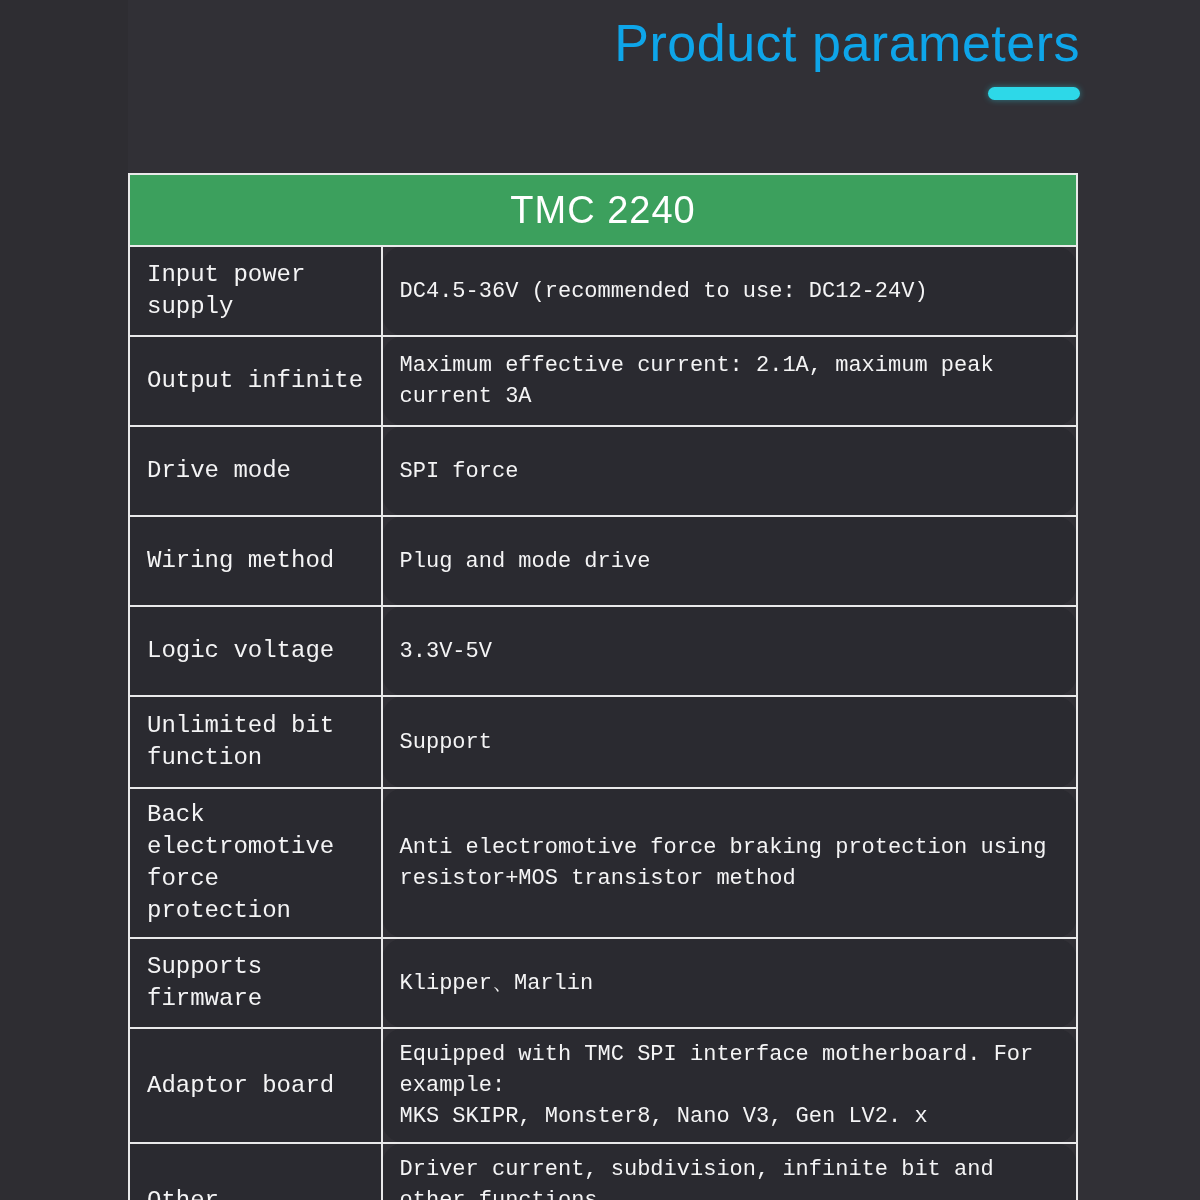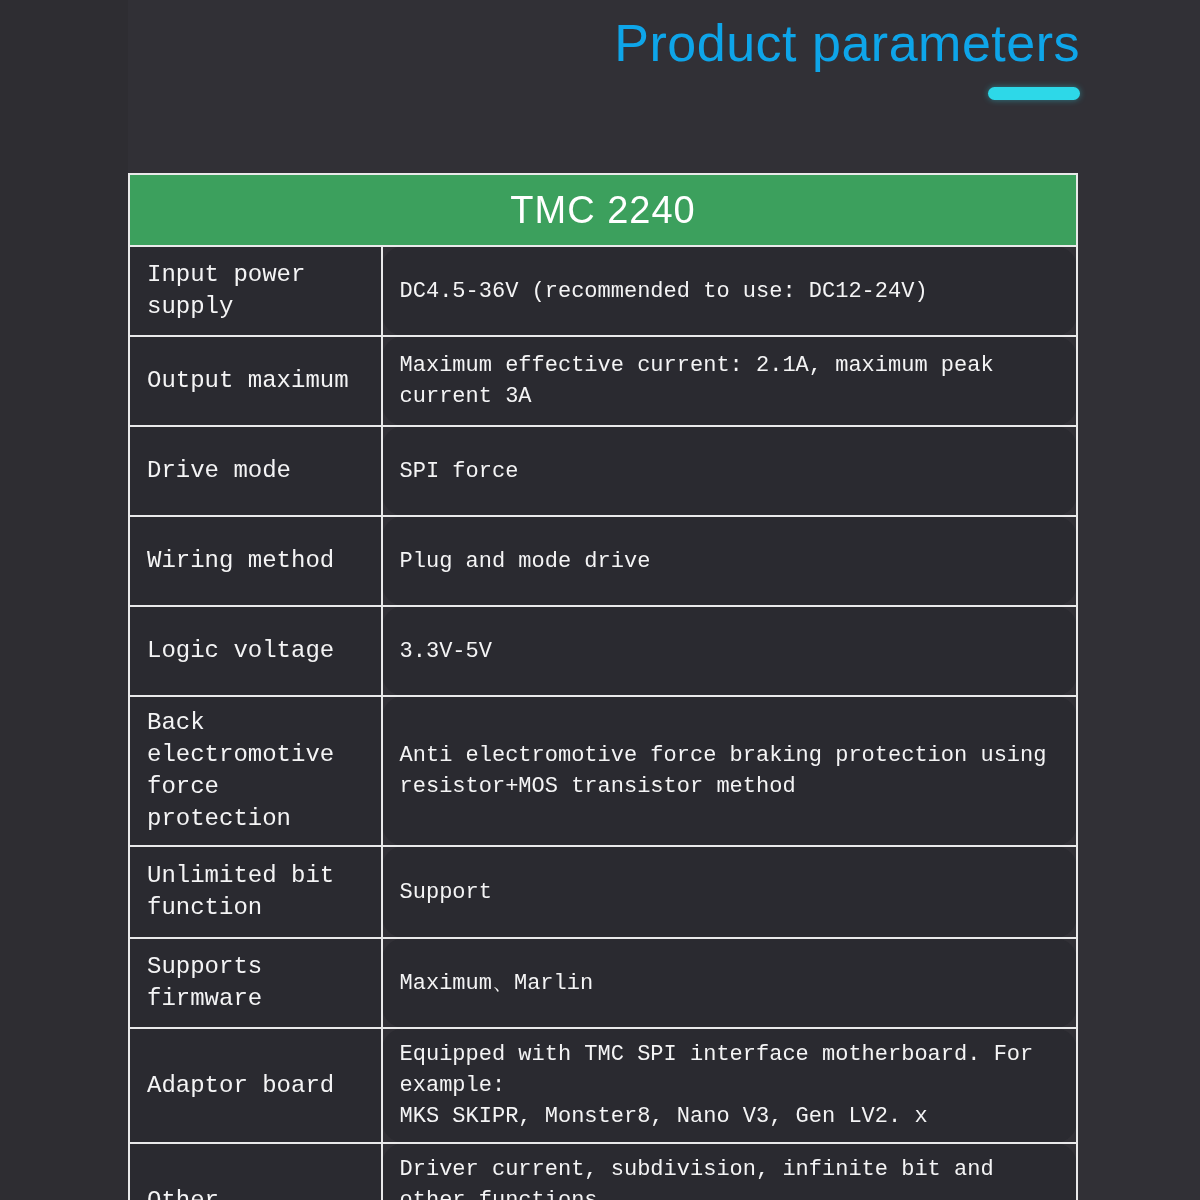--- a/index.html
+++ b/index.html
@@ -132,49 +132,49 @@
       <tr class="table-head">
         <th colspan="2">TMC 2240</th>
       </tr>
     </thead>
     <tbody>
       <tr class="row-single">
         <td class="cell-label vline">Input power supply</td>
         <td class="cell-value vline">DC4.5-36V (recommended to use: DC12-24V)</td>
       </tr>
       <tr class="row-single">
-        <td class="cell-label vline">Output maximum</td>
+        <td class="cell-label vline">Output infinite</td>
         <td class="cell-value vline">Maximum effective current: 2.1A, maximum peak current 3A</td>
       </tr>
       <tr class="row-single">
         <td class="cell-label vline">Drive mode</td>
         <td class="cell-value vline">SPI force</td>
       </tr>
       <tr class="row-single">
         <td class="cell-label vline">Wiring method</td>
         <td class="cell-value vline">Plug and mode drive</td>
       </tr>
       <tr class="row-single">
         <td class="cell-label vline">Logic voltage</td>
         <td class="cell-value vline">3.3V-5V</td>
       </tr>
       <tr class="row-double">
+        <td class="cell-label vline">Unlimited bit
+function</td>
+        <td class="cell-value vline">Support</td>
+      </tr>
+      <tr class="row-double">
         <td class="cell-label vline">Back electromotive
 force protection</td>
         <td class="cell-value vline">Anti electromotive force braking protection using
 resistor+MOS transistor method</td>
       </tr>
-      <tr class="row-double">
-        <td class="cell-label vline">Unlimited bit
-function</td>
-        <td class="cell-value vline">Support</td>
-      </tr>
       <tr class="row-single">
         <td class="cell-label vline">Supports firmware</td>
-        <td class="cell-value vline">Maximum、Marlin</td>
+        <td class="cell-value vline">Klipper、Marlin</td>
       </tr>
       <tr class="row-double">
         <td class="cell-label vline">Adaptor board</td>
         <td class="cell-value vline">Equipped with TMC SPI interface motherboard. For example:
 MKS SKIPR, Monster8, Nano V3, Gen LV2. x</td>
       </tr>
       <tr class="row-double">
         <td class="cell-label vline">Other</td>
         <td class="cell-value vline">Driver current, subdivision, infinite bit and other functions
 are configured through software</td>

